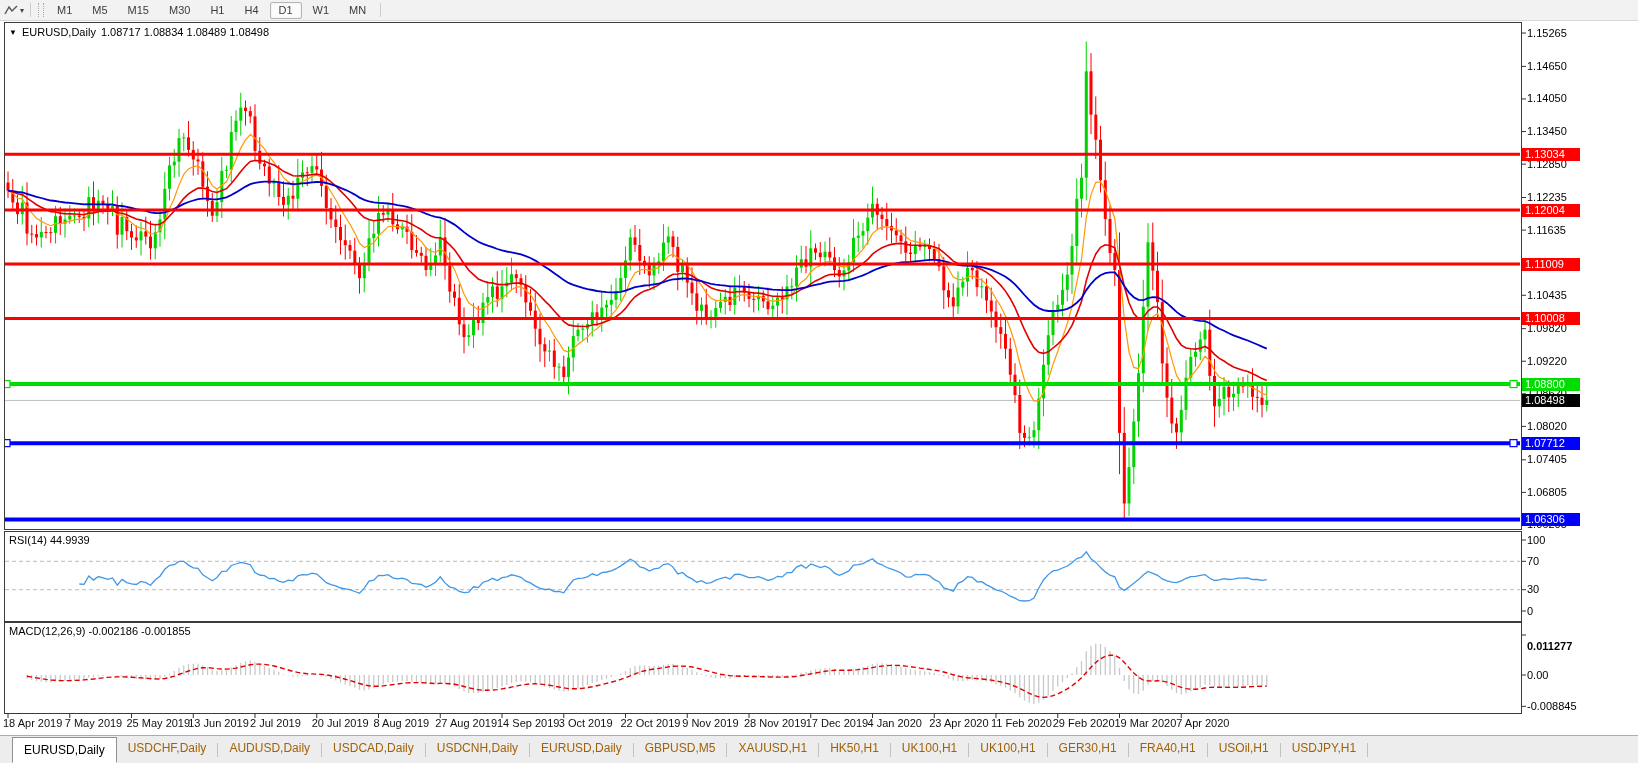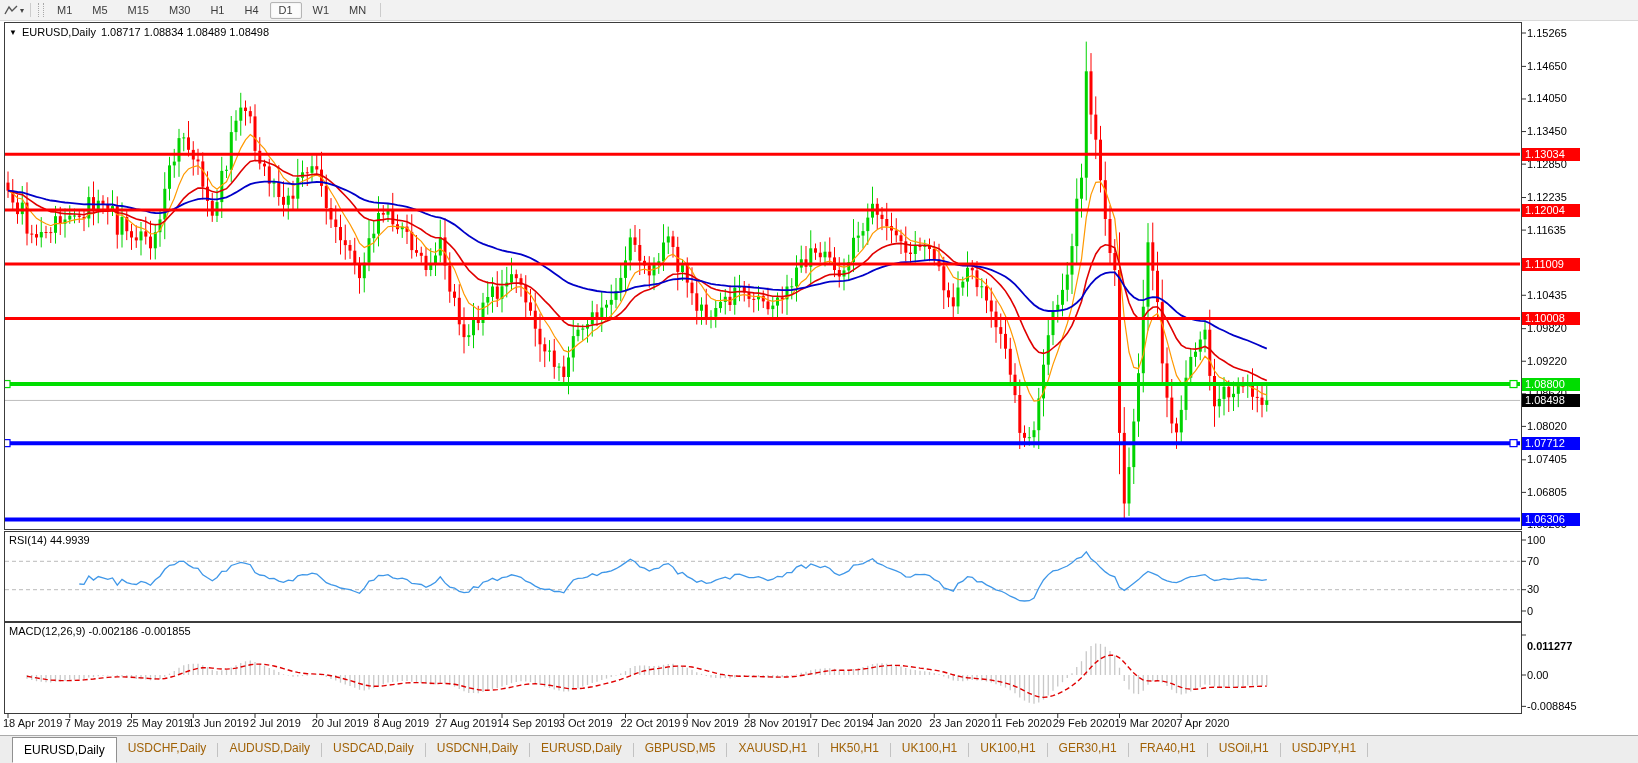--- a/index.html
+++ b/index.html
@@ -122,21 +122,21 @@
       <div class="date-label" style="left: 311.75px;">20 Jul 2019</div>
       <div class="date-label" style="left: 373.5px;">8 Aug 2019</div>
       <div class="date-label" style="left: 435.25px;">27 Aug 2019</div>
       <div class="date-label" style="left: 497px;">14 Sep 2019</div>
       <div class="date-label" style="left: 558.75px;">3 Oct 2019</div>
       <div class="date-label" style="left: 620.5px;">22 Oct 2019</div>
       <div class="date-label" style="left: 682.25px;">9 Nov 2019</div>
       <div class="date-label" style="left: 744px;">28 Nov 2019</div>
       <div class="date-label" style="left: 805.75px;">17 Dec 2019</div>
       <div class="date-label" style="left: 867.5px;">4 Jan 2020</div>
-      <div class="date-label" style="left: 929.25px;">23 Jan 2020</div>
+      <div class="date-label" style="left: 929.25px;">23 Apr 2020</div>
       <div class="date-label" style="left: 991px;">11 Feb 2020</div>
       <div class="date-label" style="left: 1052.75px;">29 Feb 2020</div>
       <div class="date-label" style="left: 1114.5px;">19 Mar 2020</div>
       <div class="date-label" style="left: 1176.25px;">7 Apr 2020</div>
     </div>
 
   <div class="tabbar" id="tabbar">
       <div class="tab active">EURUSD,Daily</div>
       <div class="tab">USDCHF,Daily</div>
       <div class="tab-sep"></div>

